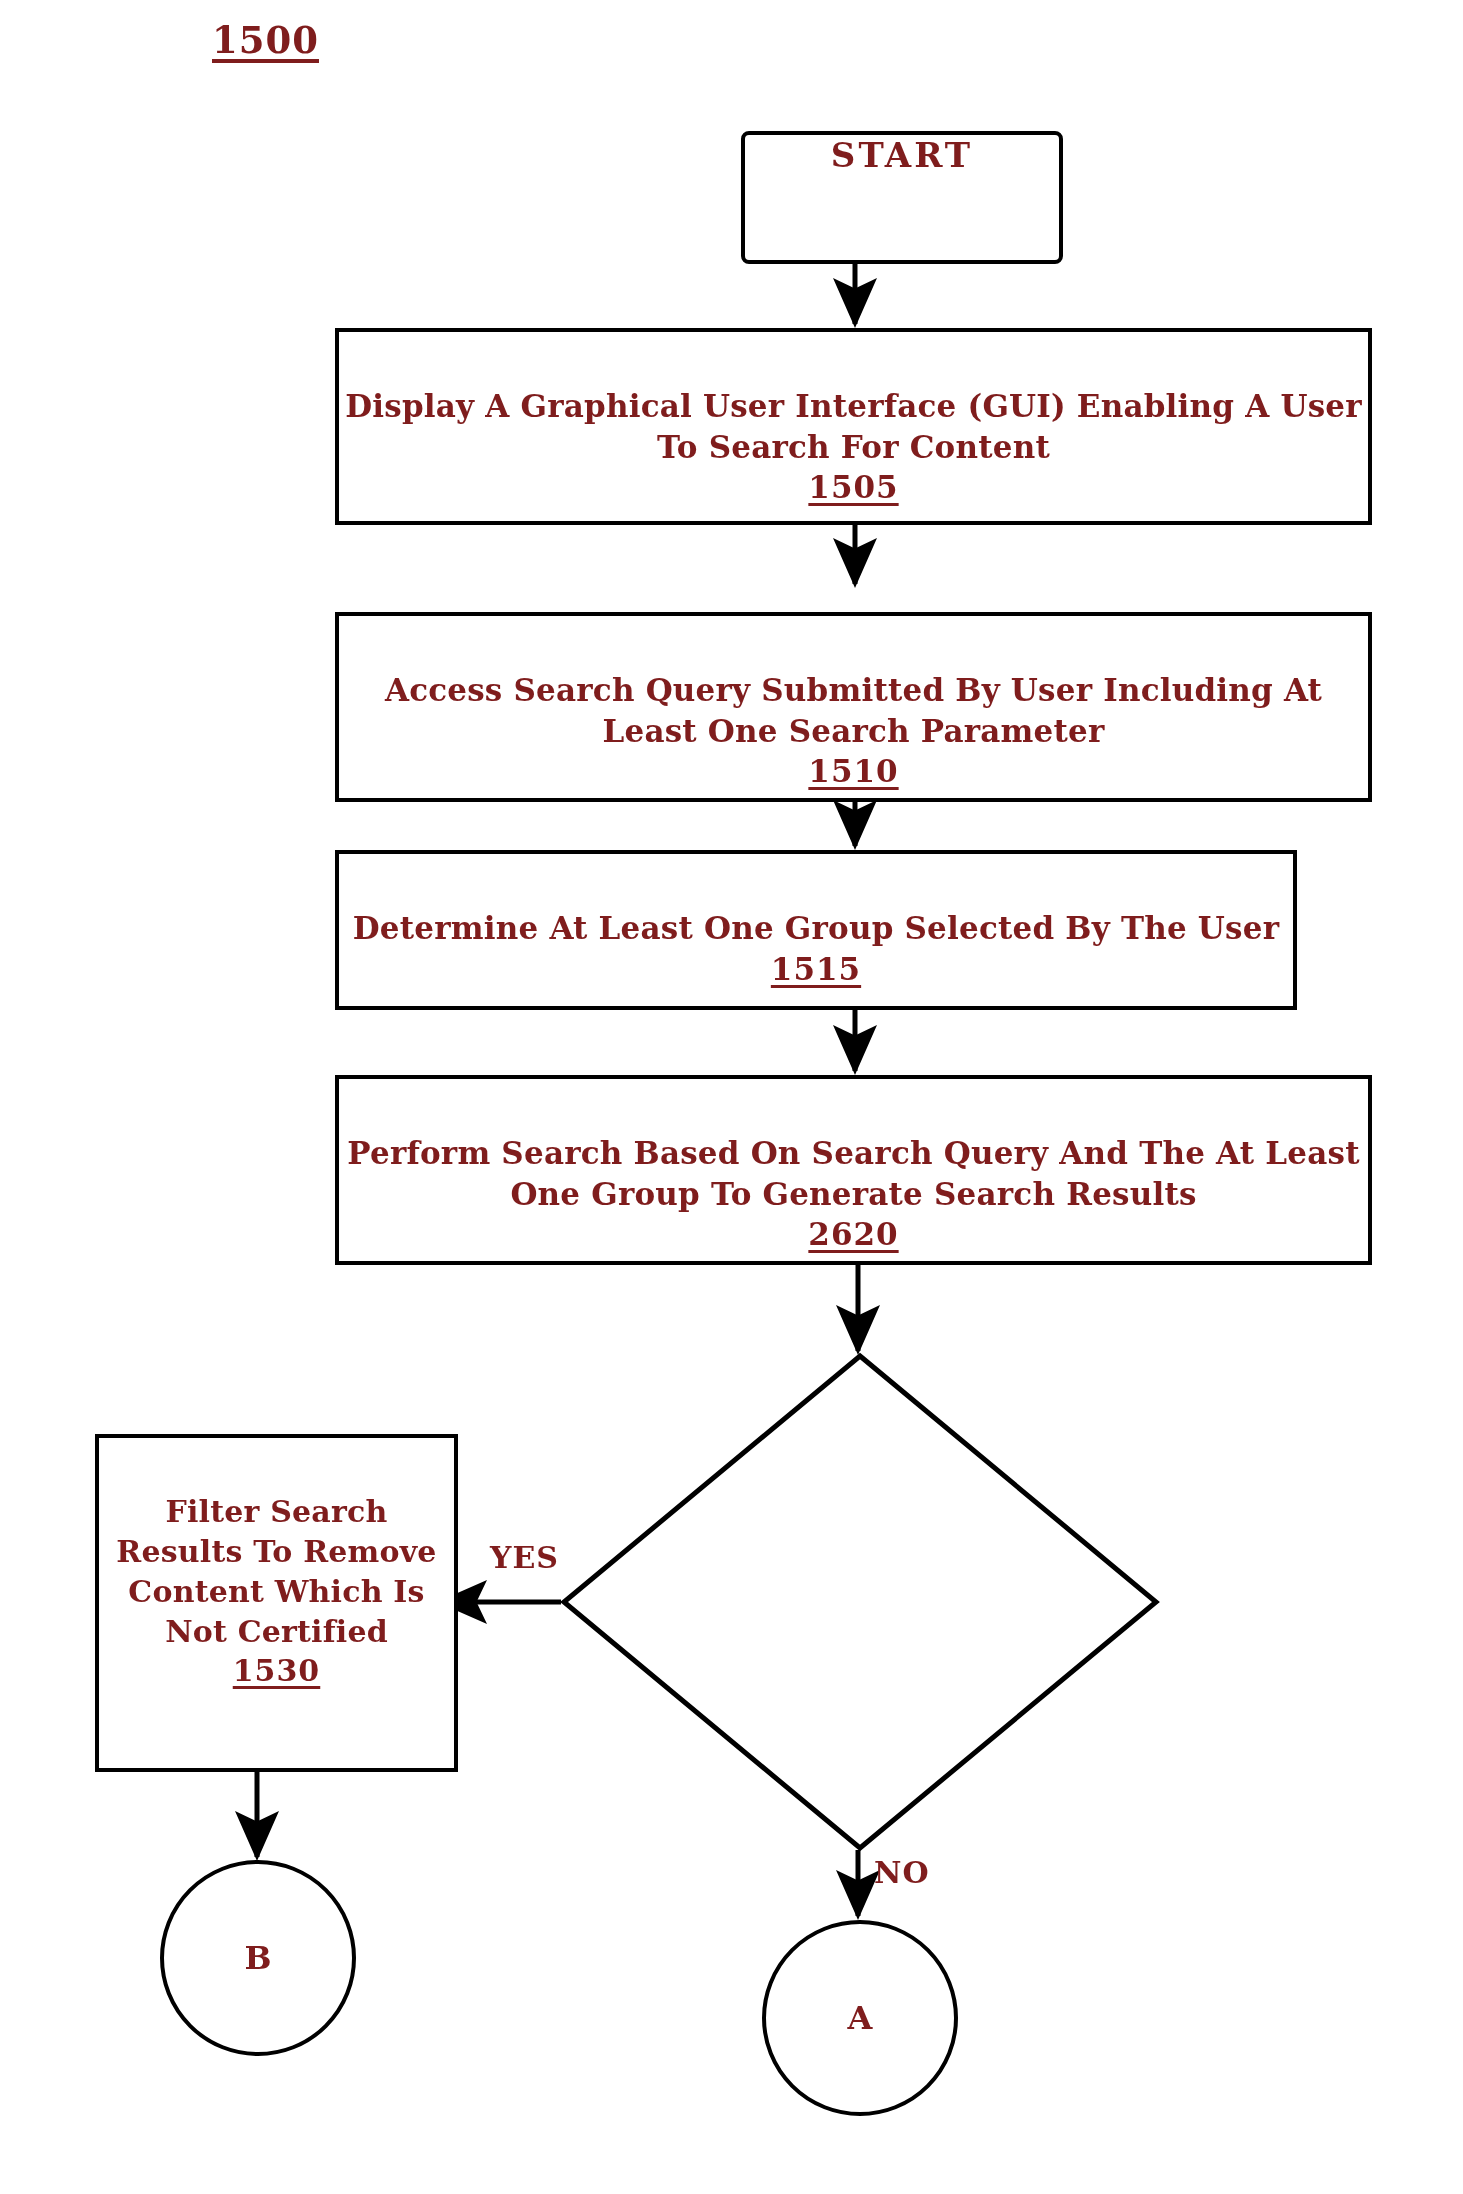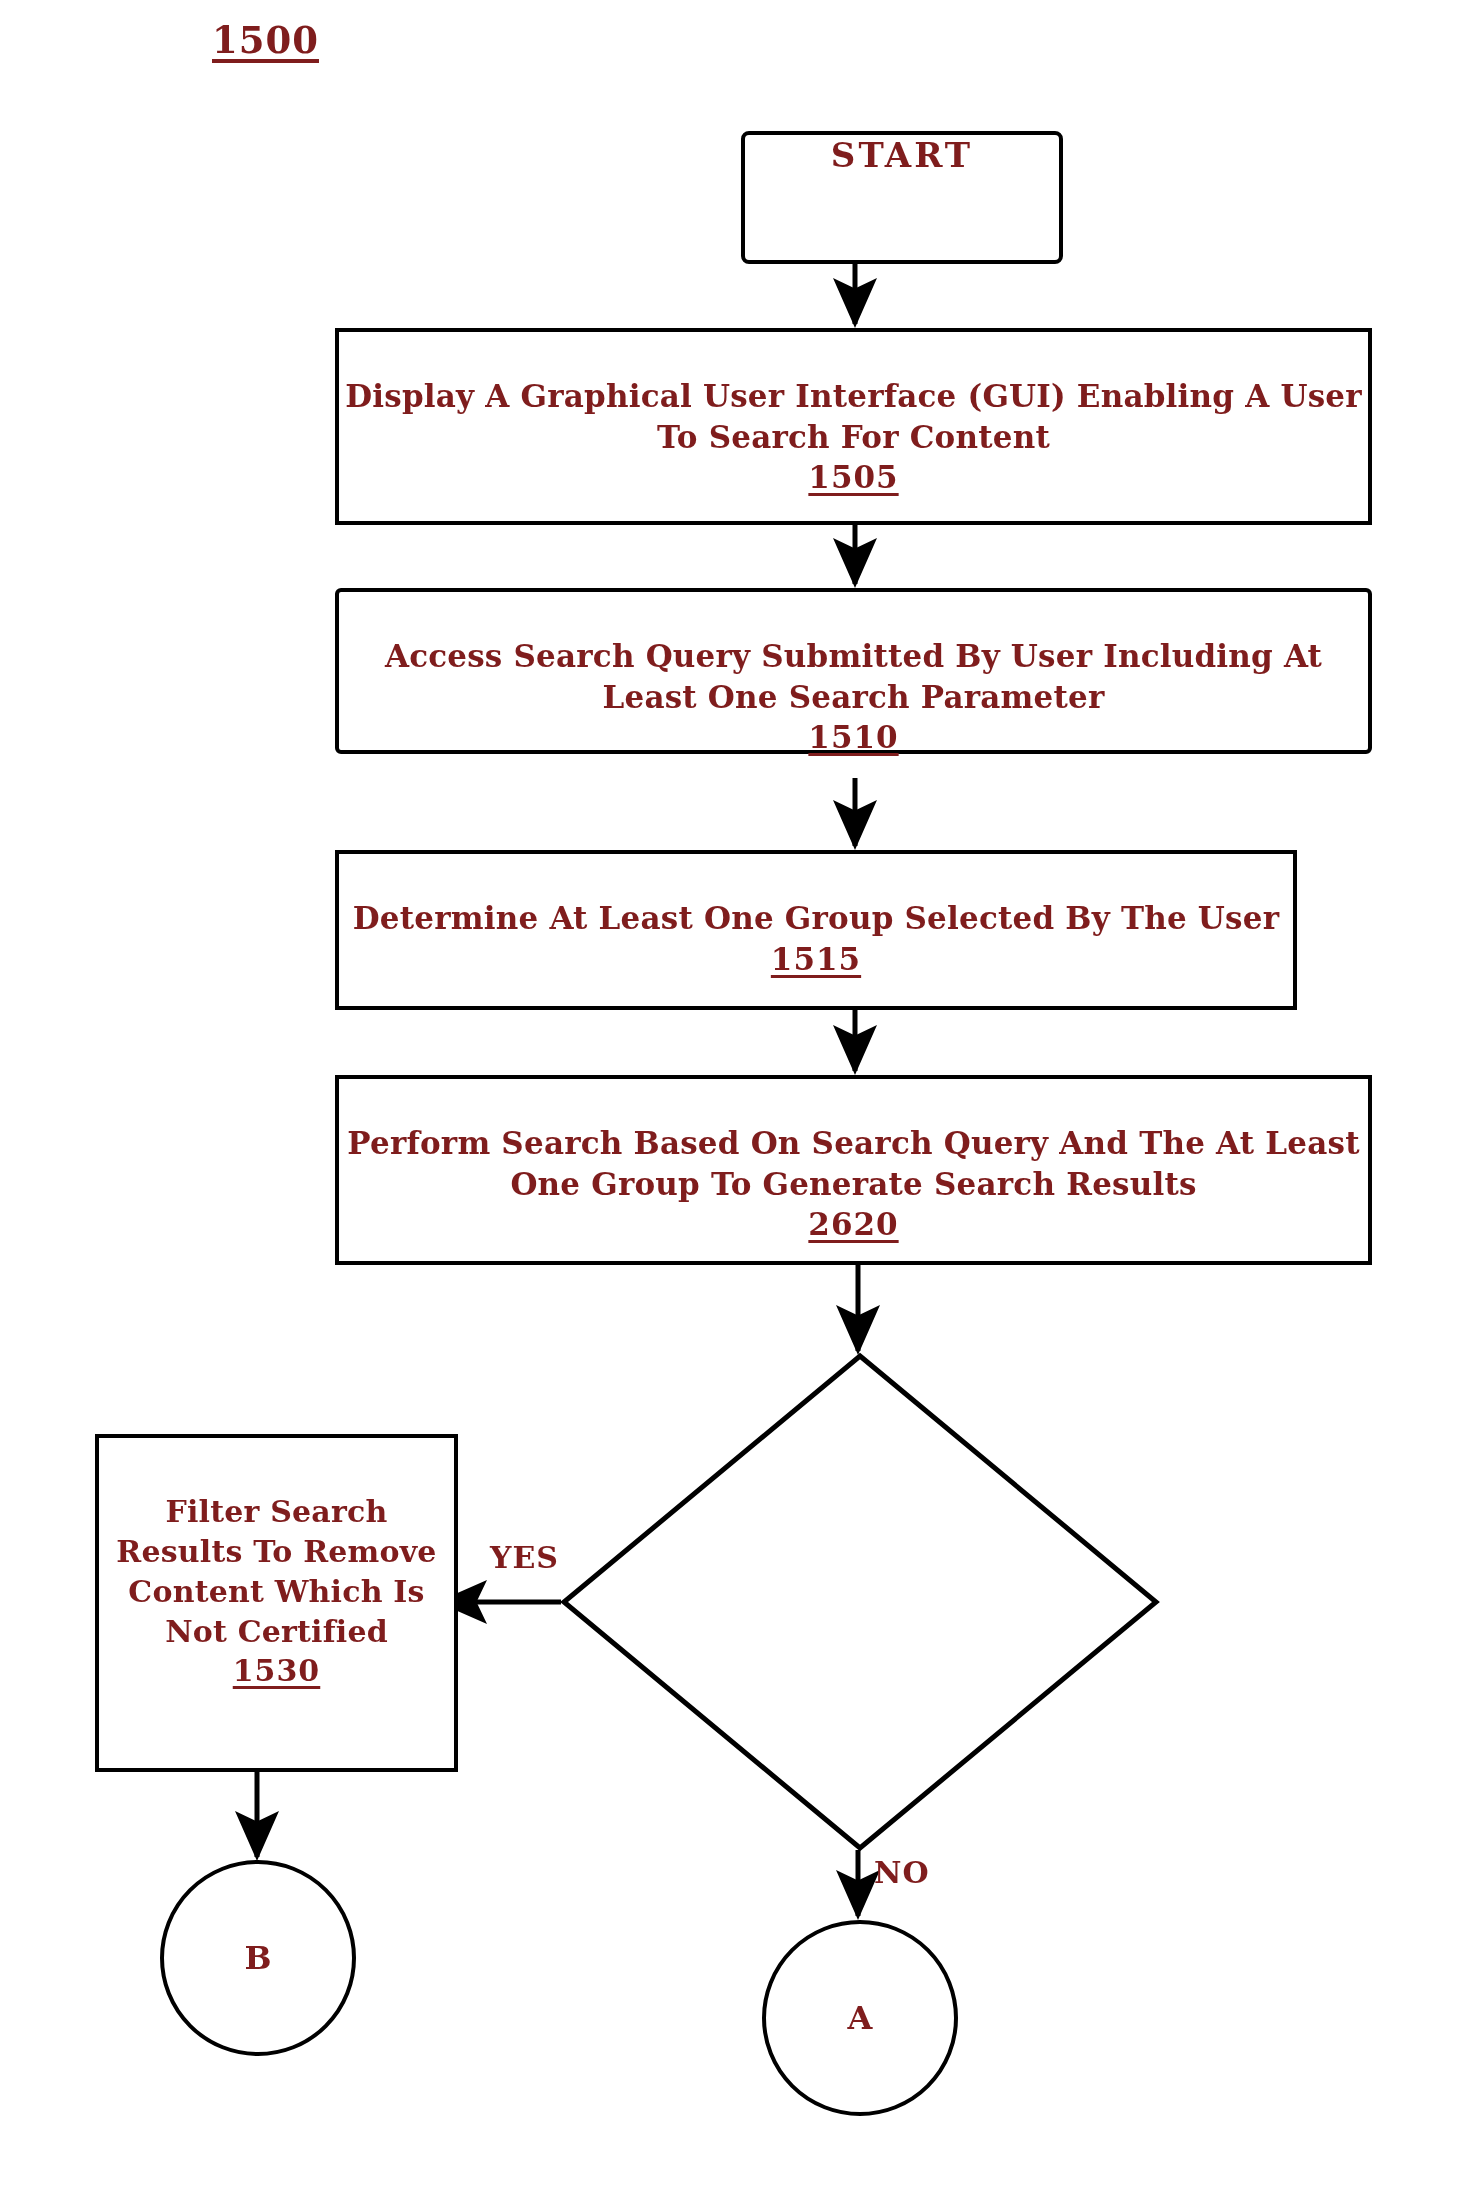--- a/index.html
+++ b/index.html
@@ -65,21 +65,21 @@
     display: flex;
     align-items: flex-start;
     justify-content: center;
   }
   .proc .inner {
     text-align: center;
     font-weight: 700;
     line-height: 1.30;
     font-size: 31px;
     letter-spacing: 0.2px;
-    padding-top: 4px;
+    padding-top: 14px;
     white-space: pre-line;
     font-family: "DejaVu Serif", "Liberation Serif", serif;
   }
   .proc.left-box .inner {
     font-size: 30px;
     line-height: 1.33;
     padding-top: 14px;
   }
 
   
@@ -171,21 +171,21 @@
     <span>START</span>
   </div>
 
   <div class="proc" style="left:335px; top:328px; width:1037px; height:197px;">
     <div class="inner">
       <span>Display A Graphical User Interface (GUI) Enabling A User To Search For Content</span>
       <span class="ref">1505</span>
     </div>
   </div>
 
-  <div class="proc" style="left:335px; top:588px; width:1037px; height:166px;border-radius:6px;">
+  <div class="proc" style="left:335px; top:612px; width:1037px; height:190px;">
     <div class="inner">
       <span>Access Search Query Submitted By User Including At Least One Search Parameter</span>
       <span class="ref">1510</span>
     </div>
   </div>
 
   <div class="proc" style="left:335px; top:850px; width:962px; height:160px;">
     <div class="inner">
       <span>Determine At Least One Group Selected By The User</span>
       <span class="ref">1515</span>

